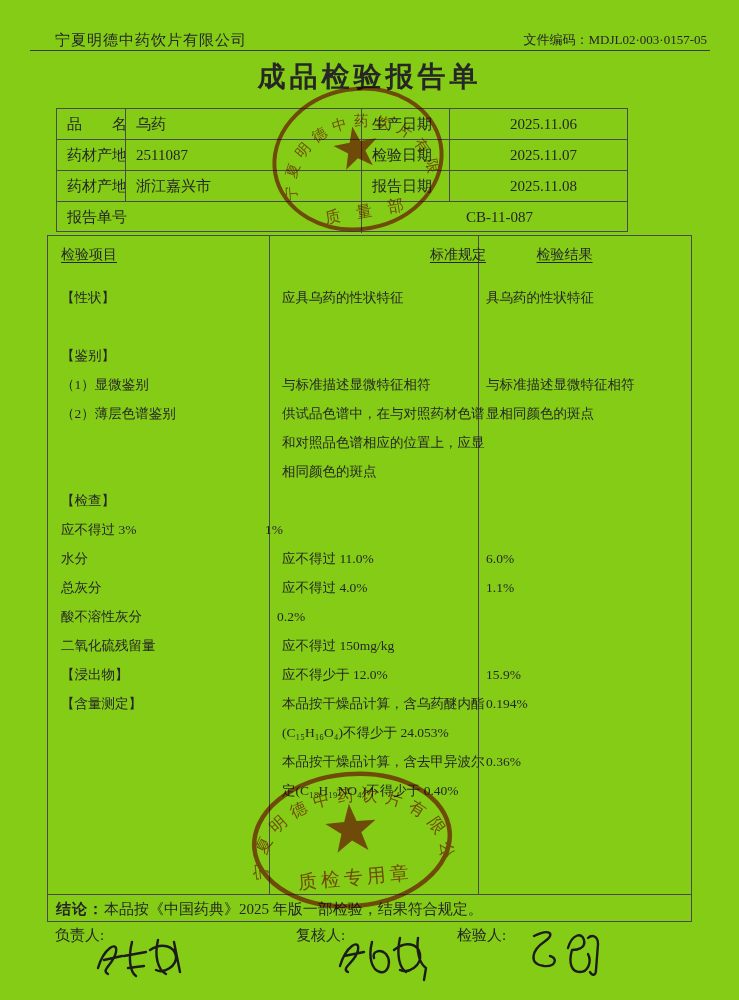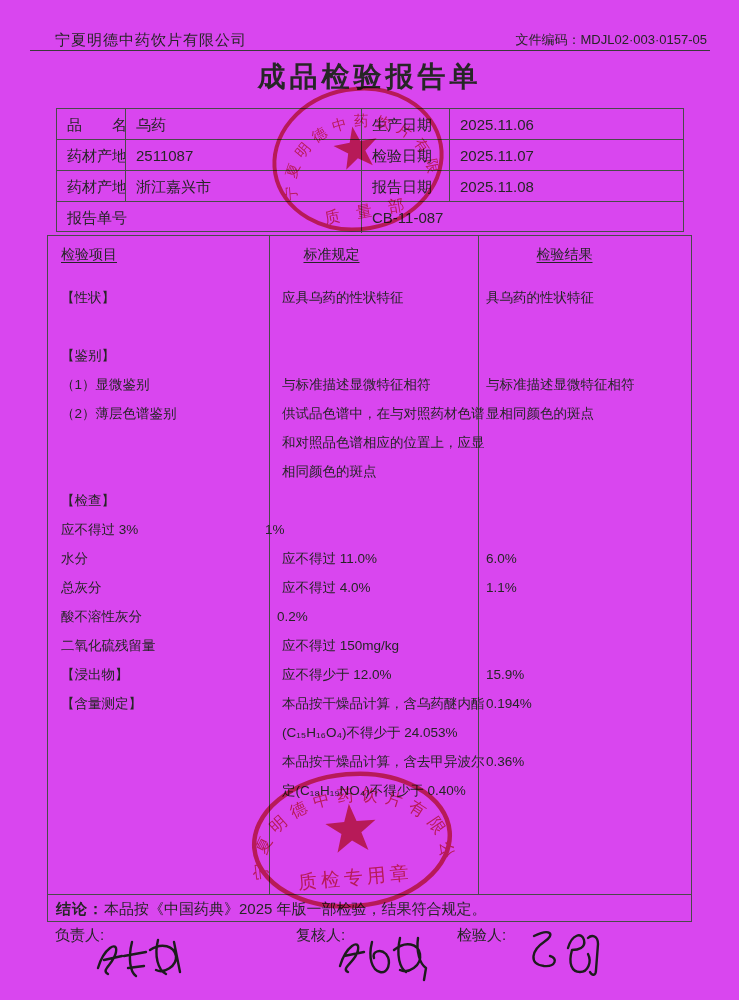--- a/index.html
+++ b/index.html
@@ -1,43 +1,43 @@
 <!DOCTYPE html>
 <html><head>
 <meta charset="utf-8">
 <style>
   html,body{margin:0;padding:0;background:#e8e8e8;}
   .page{
-    position:relative;width:739px;height:1000px;background:#d946ef;
-    font-family:Liberation Sans, sans-serif;color:#262626;
+    position:relative;width:739px;height:1000px;background:#84cc16;
+    font-family:Liberation Serif, serif;color:#262626;
     overflow:hidden;margin:0 auto;
   }
   .hdr-left{position:absolute;left:55px;top:31px;font-size:15px;letter-spacing:1px;}
   .hdr-right{position:absolute;right:32px;top:31px;font-size:13px;}
   .hdr-rule{position:absolute;left:30px;top:50px;width:680px;border-top:1.6px solid #3a3a3a;}
   .title{position:absolute;left:0;top:58px;width:739px;text-align:center;
          font-size:28px;font-weight:bold;letter-spacing:4px;}
   
-  .info-table{position:absolute;left:56px;top:108px;width:628px;height:124px;
+  .info-table{position:absolute;left:56px;top:108px;width:572px;height:124px;
               border:1.2px solid #4a4a4a;box-sizing:border-box;font-size:15px;}
   .info-row{display:flex;height:31px;line-height:31px;border-bottom:1px solid #4a4a4a;box-sizing:border-box;}
   .info-row:last-child{border-bottom:none;}
   .ic{box-sizing:border-box;padding-left:10px;border-right:1px solid #4a4a4a;overflow:hidden;white-space:nowrap;}
-  .ic:last-child{border-right:none;}
+  .ic:last-child{border-right:none;text-align:center;}
   .ic.l1{width:69px;}  .ic.v1{width:236px;} .ic.l2{width:88px;} .ic.v2{flex:1;}
   .ic.rn{width:305px;} .ic.rv{flex:1;}
   
   .main-table{position:absolute;left:47px;top:235px;width:645px;height:687px;
               border:1.3px solid #4a4a4a;box-sizing:border-box;font-size:13.5px;}
   .vline{position:absolute;top:0;width:0;height:658px;border-left:1px solid #4a4a4a;}
   .vline.v1{left:221px;} .vline.v2{left:430px;}
   .mt-headers{position:absolute;top:10px;left:0;width:100%;display:flex;font-size:14px;}
   .mh{text-decoration:underline;text-underline-offset:3px;}
   .mh1{position:absolute;left:13px;}
-  .mh2{position:absolute;left:203px;width:209px;text-align:center;text-indent:-48px;}
+  .mh2{position:absolute;left:229px;width:209px;text-align:right;text-indent:-48px;}
   .mh3{position:absolute;left:430px;width:213px;text-align:center;text-indent:-40px;}
   .lines{position:absolute;top:47px;left:0;width:100%;}
   .tline{display:flex;height:29px;line-height:29px;white-space:nowrap;}
   .tc{box-sizing:border-box;overflow:visible;}
   .tc.c1{width:221px;padding-left:13px;}
   .tc.c2{width:209px;padding-left:13px;}
   .tc.c3{flex:1;padding-left:8px;}
   .concl-row{position:absolute;left:0;top:658px;width:100%;height:29px;line-height:28px;
              border-top:1.3px solid #4a4a4a;box-sizing:border-box;padding-left:8px;font-size:15px;}
   .concl-row b{letter-spacing:1px;}

